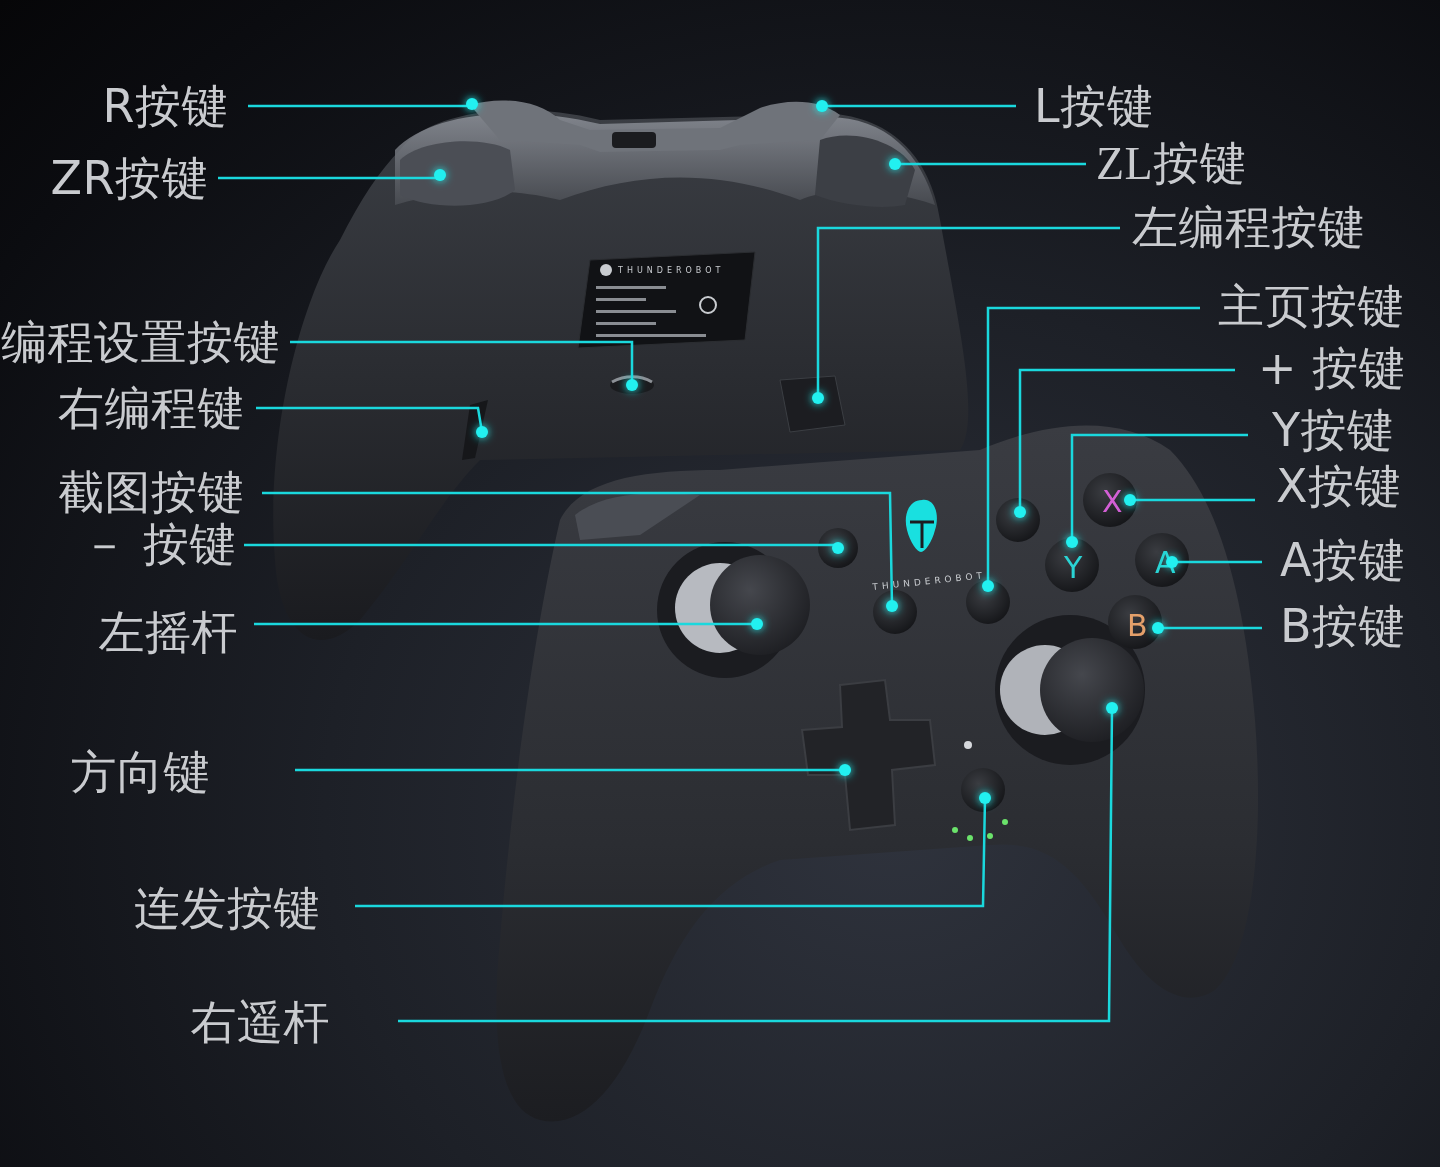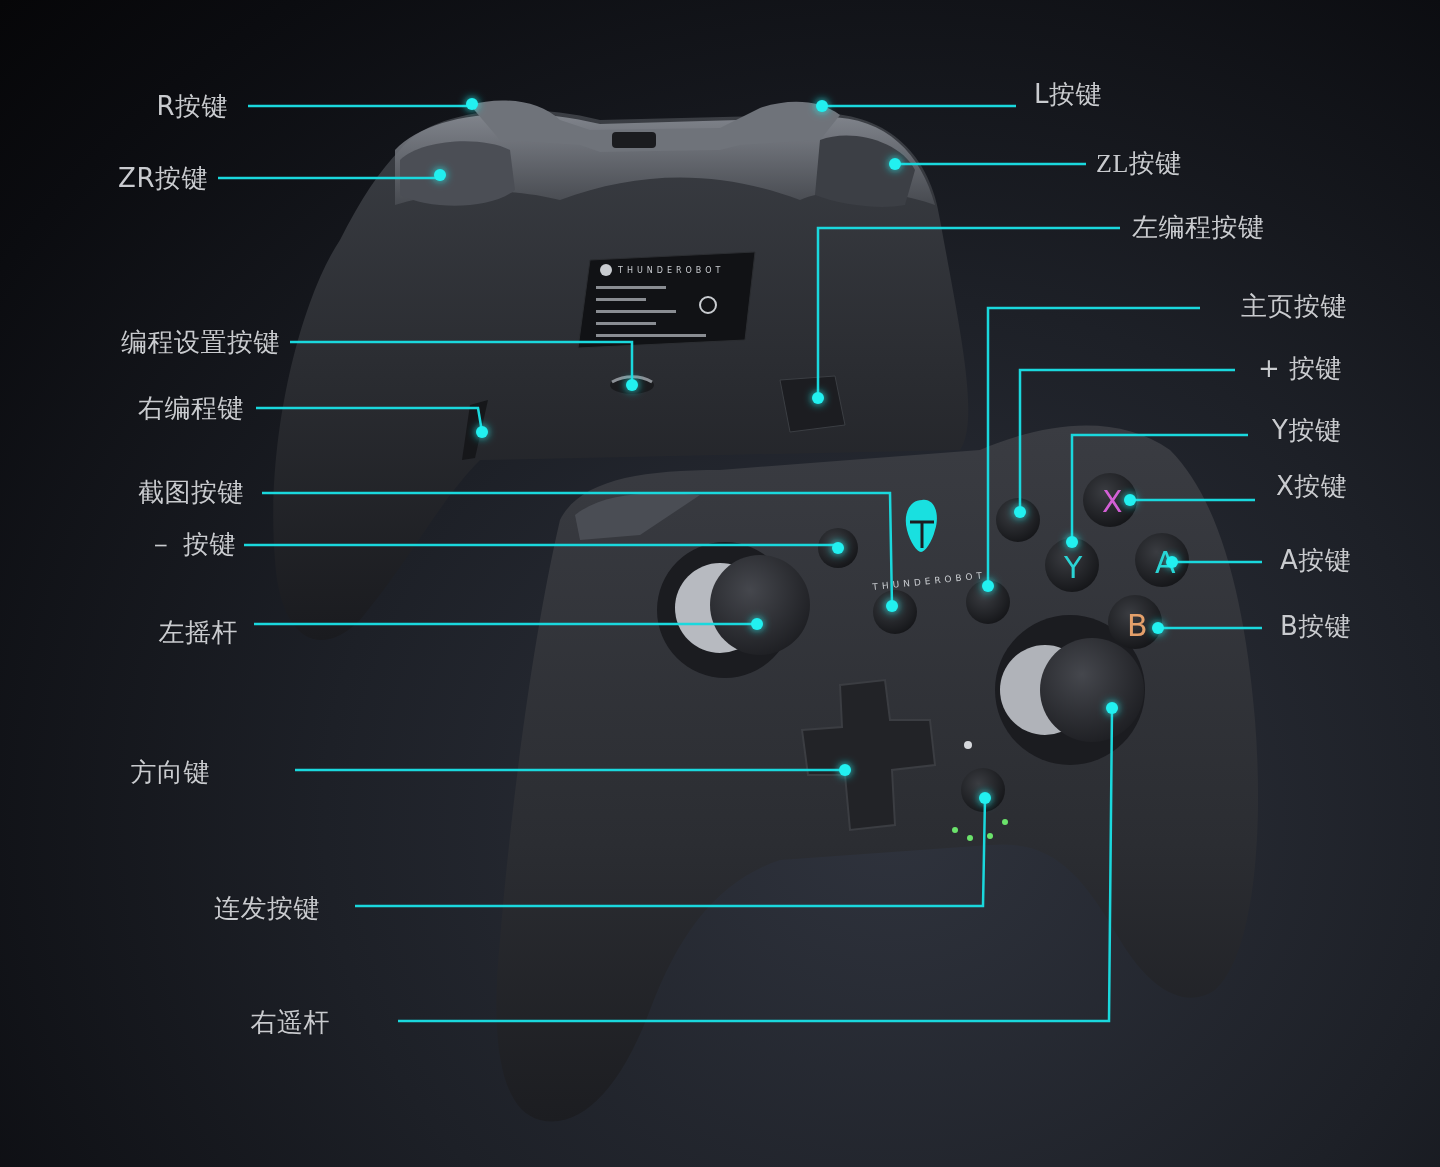--- a/index.html
+++ b/index.html
@@ -4,21 +4,21 @@
   <style>
     html, body { margin: 0; padding: 0; }
     body {
       width: 1440px; height: 1167px; overflow: hidden; position: relative;
       background: radial-gradient(ellipse at 62% 70%, #2f333d 0%, #1d2027 45%, #0b0c10 85%, #060608 100%);
       font-family: "DejaVu Sans", "Liberation Sans", sans-serif;
     }
     .stage { position: absolute; inset: 0; }
     svg.art { position: absolute; left: 0; top: 0; }
     .label {
-      position: absolute; color: #c9cbcf; font-size: 26px; line-height: 44px;
+      position: absolute; color: #c9cbcf; font-size: 46px; line-height: 44px;
       white-space: nowrap; letter-spacing: 0.5px;
       text-shadow: 0 0 1px rgba(0,0,0,0.6);
     }
     .label.right { text-align: right; }
   </style>
 </head>
 <body>
 
 <div class="stage">
 
@@ -177,23 +177,23 @@
   <div class="label right" style="right:1232px; top:156px;">ZR按键</div>
   <div class="label right" style="right:1160px; top:320px;">编程设置按键</div>
   <div class="label right" style="right:1196px; top:386px;">右编程键</div>
   <div class="label right" style="right:1196px; top:470px;">截图按键</div>
   <div class="label right" style="right:1204px; top:522px;">－ 按键</div>
   <div class="label right" style="right:1202px; top:602px;margin-top:8px;">左摇杆</div>
   <div class="label right" style="right:1230px; top:750px;">方向键</div>
   <div class="label right" style="right:1120px; top:886px;">连发按键</div>
   <div class="label right" style="right:1110px; top:1000px;">右遥杆</div>
 
-  <div class="label" style="left:1034px; top:72px;">L按键</div>
+  <div class="label" style="left:1034px; top:84px;">L按键</div>
   <div class="label" style="left:1096px; top:142px;font-family:Liberation Serif, serif;">ZL按键</div>
   <div class="label" style="left:1132px; top:205px;">左编程按键</div>
-  <div class="label" style="left:1218px; top:284px;margin-left:23px;">主页按键</div>
+  <div class="label" style="left:1218px; top:284px;">主页按键</div>
   <div class="label" style="left:1258px; top:346px;">+ 按键</div>
   <div class="label" style="left:1272px; top:408px;">Y按键</div>
   <div class="label" style="left:1276px; top:464px;">X按键</div>
   <div class="label" style="left:1280px; top:538px;">A按键</div>
   <div class="label" style="left:1280px; top:604px;">B按键</div>
 
 </div>
 
 </body></html>

